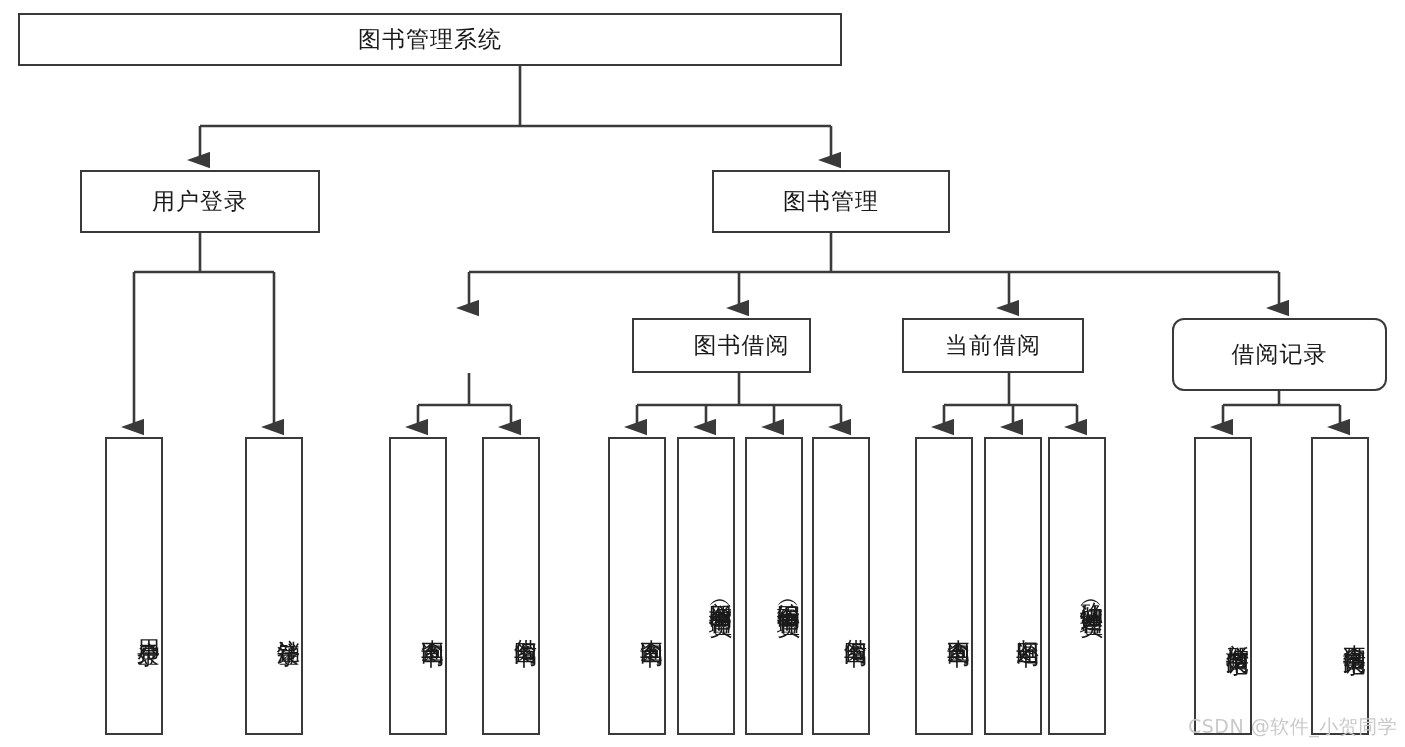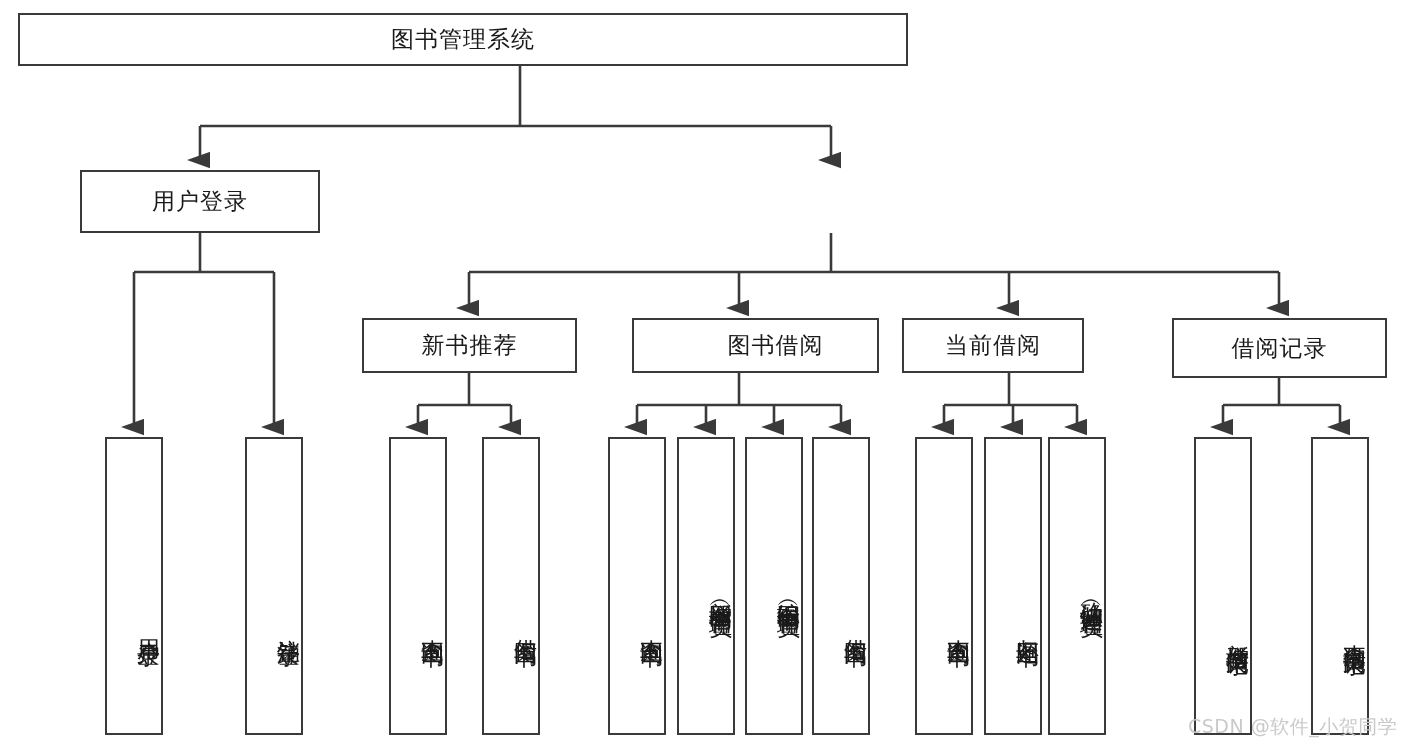--- a/index.html
+++ b/index.html
@@ -126,38 +126,38 @@
       <path d="M1013,405 L1013,427" marker-end="url(#arrow)"></path>
       <path d="M1077,405 L1077,427" marker-end="url(#arrow)"></path>
 
       <path d="M1279,373 L1279,405"></path>
       <path d="M1223,405 L1340,405"></path>
       <path d="M1223,405 L1223,427" marker-end="url(#arrow)"></path>
       <path d="M1340,405 L1340,427" marker-end="url(#arrow)"></path>
     </g>
   </svg>
 
-  <div class="node horiz" style="left:18px; top:13px; width:890px; height:53px;">
+  <div class="node horiz" style="left:18px; top:13px; width:824px; height:53px;">
     <span>图书管理系统</span>
   </div>
 
   <div class="node horiz" style="left:80px; top:170px; width:240px; height:63px;">
     <span>用户登录</span>
   </div>
-
-  <div class="node horiz" style="left:362px; top:318px; width:215px; height:55px;">
-    <span>新书推荐</span>
-  </div>
-  <div class="node horiz" style="left:632px; top:318px; width:247px; height:55px;padding-left:40px;">
+  <div class="node horiz" style="left:712px; top:170px; width:238px; height:63px;">
+    <span>图书管理</span>
+  </div>
+
+  <div class="node horiz" style="left:632px; top:318px; width:179px; height:55px;padding-left:40px;">
     <span>图书借阅</span>
   </div>
   <div class="node horiz" style="left:902px; top:318px; width:182px; height:55px;">
     <span>当前借阅</span>
   </div>
-  <div class="node horiz" style="left:1172px; top:318px; width:215px; height:60px;">
+  <div class="node horiz" style="left:1172px; top:318px; width:215px; height:73px;border-radius:12px;">
     <span>借阅记录</span>
   </div>
 
   <div class="node vert mid" style="left:105px; top:437px; width:58px; height:298px;">
     <span class="txt">用户登录</span>
   </div>
   <div class="node vert mid" style="left:245px; top:437px; width:58px; height:298px;">
     <span class="txt">注销登录</span>
   </div>
 

